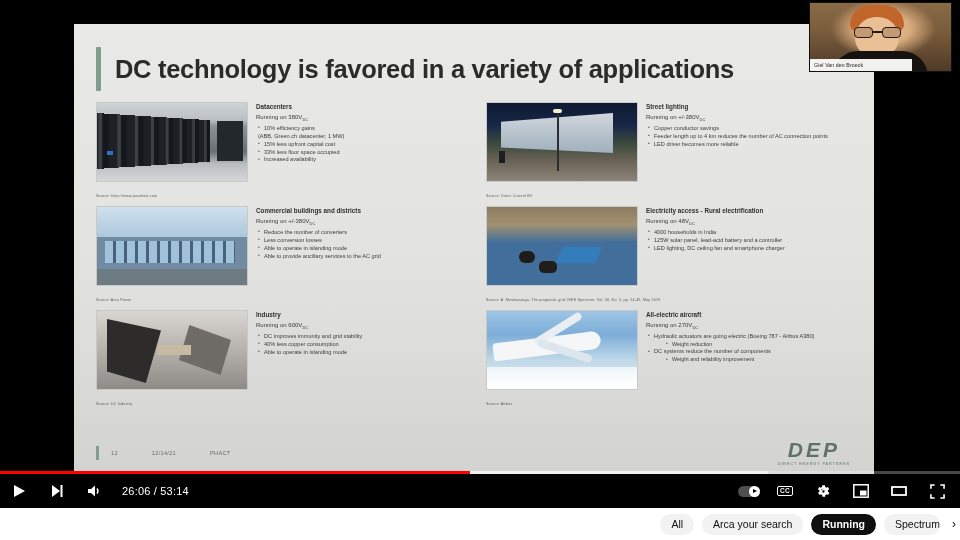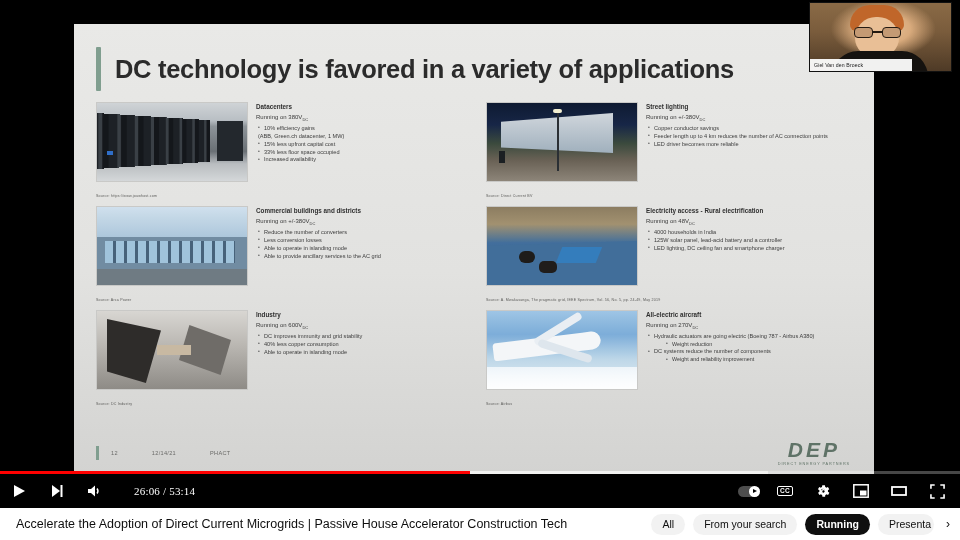--- a/index.html
+++ b/index.html
@@ -115,41 +115,41 @@
   .prog-play { position:absolute; left:0; top:1.5px; height:3px; background:#f00; }
 
   .controls {
     position:absolute; left:0; bottom:0; width:960px; height:34px;
     background:#000; display:flex; align-items:center;
   }
   .ctl {
     width:38px; height:34px; display:flex; align-items:center; justify-content:center;
     color:#fff;
   }
-  .time { color:#fff; font-size:11px; margin-left:20px; letter-spacing:.2px;font-family:Liberation Serif, serif; }
+  .time { color:#fff; font-size:11px; margin-left:8px; letter-spacing:.2px; }
   .spacer { flex:1; }
   .ctl-right { display:flex; align-items:center; padding-right:4px; }
 
   .autoplay { width:34px; height:34px; display:flex; align-items:center; justify-content:center; }
   .ap-track { width:22px; height:11px; border-radius:6px; background:#4e4e4e; position:relative; }
   .ap-knob { position:absolute; right:0; top:0; width:11px; height:11px; border-radius:50%; background:#fff;
     display:flex; align-items:center; justify-content:center; }
   .ap-knob::after { content:""; border-left:4px solid #000; border-top:2.6px solid transparent;
     border-bottom:2.6px solid transparent; margin-left:1px; }
 
   .cc-box { border:1.6px solid #fff; border-radius:2px; font-size:6.5px; font-weight:bold;
     color:#fff; padding:1px 2px; line-height:1; letter-spacing:.4px; }
 
   
   .bottom {
     position:absolute; left:0; top:508px; width:960px; height:32px; background:#fff;
     display:flex; align-items:center;
   }
   .vid-title { font-size:12.5px; color:#0f0f0f; margin-left:16px; white-space:nowrap; }
-  .chips { position:absolute; right:0; top:0; height:32px; display:flex; align-items:center; gap:8px; padding-right:6px; }
+  .chips { position:absolute; right:0; top:0; height:32px; display:flex; align-items:center; gap:8px; }
   .chip {
     height:21px; padding:0 11px; border-radius:11px; background:#f2f2f2; color:#0f0f0f;
     font-size:10.5px; display:flex; align-items:center; white-space:nowrap;
   }
   .chip.active { background:#0f0f0f; color:#fff; font-weight:bold; }
   .chip.clip { max-width:56px; overflow:hidden; }
   .chev { color:#0f0f0f; font-size:12px; padding:0 4px; }
 </style>
 </head>
 <body>
@@ -405,22 +405,21 @@
               <polyline points="11,1 15,1 15,5"></polyline>
             <polyline points="15,11 15,15 11,15"></polyline>
               <polyline points="5,15 1,15 1,11"></polyline>
           </svg>
         </div>
       </div>
     </div>
   </div>
 
   <div class="bottom">
-    <div class="vid-title">Accelerate the Adoption of Direct Current Microgrids | Passive House Accelerator Construction Tech</div>
     <div class="chips">
       <div class="chip">All</div>
-      <div class="chip">From your search</div>
+      <div class="chip">Arca your search</div>
       <div class="chip active">Running</div>
-      <div class="chip clip">Presenta</div>
+      <div class="chip clip">Spectrum</div>
       <div class="chev">›</div>
     </div>
   </div>
 </div>
 
 </body></html>

